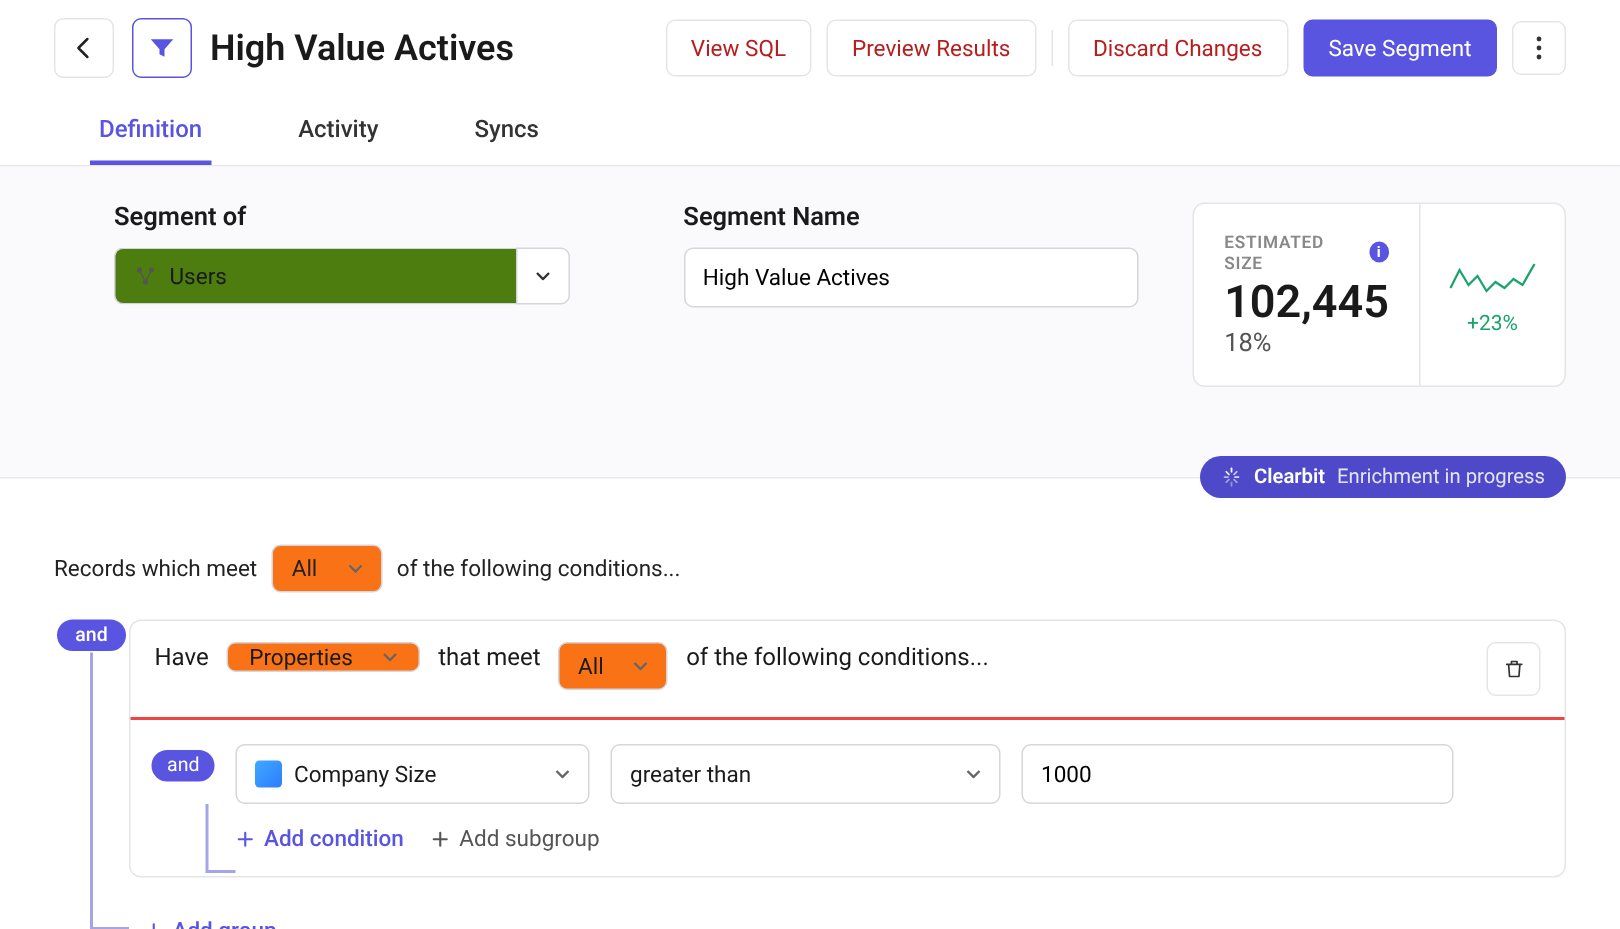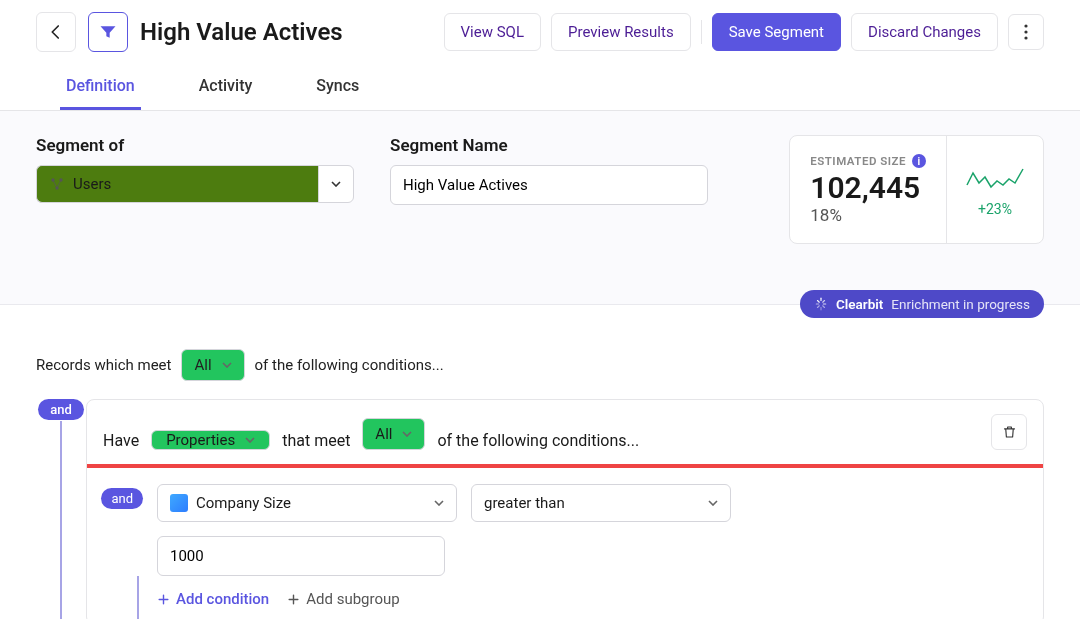--- a/index.html
+++ b/index.html
@@ -2,64 +2,64 @@
 <html><head>
 <meta charset="utf-8">
 <style>
   * { box-sizing: border-box; margin: 0; padding: 0; font-family: -apple-system, BlinkMacSystemFont, "Segoe UI", Roboto, sans-serif; }
   body { background: #fff; color: #1a1a1a; width: 1080px; }
   .header { display: flex; align-items: center; padding: 12px 36px; gap: 12px; }
   .back-btn { width: 40px; height: 40px; border: 1px solid #e5e5e8; border-radius: 6px; background: #fff; display: flex; align-items: center; justify-content: center; cursor: pointer; }
   .filter-icon-box { width: 40px; height: 40px; border: 1.5px solid #5a55e0; border-radius: 6px; background: #fff; display: flex; align-items: center; justify-content: center; }
   .page-title { font-size: 24px; font-weight: 600; flex: 1; }
   .header-actions { display: flex; gap: 10px; align-items: center; }
-  .btn { padding: 9px 16px; border: 1px solid #e5e5e8; border-radius: 6px; background: #fff; font-size: 15px; cursor: pointer; color: #4c1d95; }
+  .btn { padding: 9px 16px; border: 1px solid #e5e5e8; border-radius: 6px; background: #fff; font-size: 15px; cursor: pointer; color: #b91c1c; }
   .btn-primary { background: #5a55e0; border-color: #5a55e0; color: #fff; }
   .vdiv { width: 1px; height: 24px; background: #e5e5e8; }
   .more-btn { width: 36px; height: 36px; border: 1px solid #e5e5e8; border-radius: 6px; background: #fff; display: flex; align-items: center; justify-content: center; cursor: pointer; }
   .tabs { display: flex; gap: 28px; padding: 0 36px; border-bottom: 1px solid #e5e5e8; }
   .tab { padding: 12px 6px; font-size: 16px; font-weight: 500; color: #333; cursor: pointer; border-bottom: 3px solid transparent; margin-left: 24px; }
   .tab.active { color: #5a55e0; border-bottom-color: #5a55e0; }
   .form-section { padding: 24px 36px 60px; display: flex; gap: 36px; background:#fafafd; border-bottom:1px solid #e9e9ee; position:relative;}
-  .form-col { display: flex; flex-direction: column; gap: 10px; }
+  .form-col { display: flex; flex-direction: column; gap: 10px; margin-left: 40px; }
   .form-col.seg { width: 318px; }
   .form-col.name { width: 318px; }
   .form-col.est { margin-left:auto; }
   .lbl { font-size: 17px; font-weight: 600; }
   .select-wrap { display: flex; }
   .select-main { flex: 1; display: flex; align-items: center; gap: 8px; border: 1px solid #d5d5db; border-right: none; border-radius: 6px 0 0 6px; padding: 9px 12px; background: #4d7c0f; font-size: 15px; }
   .select-caret { width: 36px; border: 1px solid #d5d5db; border-radius: 0 6px 6px 0; background: #fff; display:flex; align-items:center; justify-content:center; cursor:pointer; }
   .text-input { border: 1px solid #d5d5db; border-radius: 6px; padding: 10px 12px; font-size: 15px; background: #fff; width:100%; }
   .est-card { display:flex; border:1px solid #e5e5e8; border-radius:8px; background:#fff; }
   .est-left { padding:18px 20px; }
   .est-label { font-size:11.5px; font-weight:600; letter-spacing:0.5px; color:#888; display:flex; align-items:center; gap:6px;}
   .est-val { font-size:30px; font-weight:600; margin-top:2px; }
   .est-pct { font-size:17px; color:#555; }
   .est-right { border-left:1px solid #e5e5e8; padding:14px 18px; display:flex; flex-direction:column; align-items:center; justify-content:center; gap:6px; }
   .est-delta { font-size:14px; color:#1aa36a; }
   .badge { position:absolute; right:36px; bottom:-14px; background:#4e49c8; color:#fff; border-radius:16px; padding:6px 14px; font-size:13.5px; display:flex; align-items:center; gap:8px;}
   .badge .b1 { font-weight:600; }
   .badge .b2 { opacity:0.85; }
   .conditions { padding: 44px 36px 36px; }
   .cond-intro { display:flex; align-items:center; gap:10px; font-size:15px; color:#222; margin-bottom:18px;}
-  .mini-select { display:flex; align-items:center; gap:10px; border:1px solid #d5d5db; border-radius:6px; padding:6px 12px; background:#22c55e; font-size:15px; cursor:pointer; }
+  .mini-select { display:flex; align-items:center; gap:20px; border:1px solid #d5d5db; border-radius:6px; padding:6px 12px; background:#f97316; font-size:15px; cursor:pointer; }
   .group-row { display:flex; align-items:flex-start; }
   .and-badge { background:#5a55e0; color:#fff; font-size:13px; border-radius:14px; padding:3px 12px; font-weight:500; position:relative; z-index:2;}
   .and-col { width:50px; flex-shrink:0; display:flex; justify-content:center; }
   .group-card { flex:1; border:1px solid #e5e5e8; border-radius:8px; background:#fff; }
-  .gc-header { display:flex; align-items:flex-end; gap:12px; padding:14px 16px; border-bottom:4px solid #ef4444; }
+  .gc-header { display:flex; align-items:flex-start; gap:12px; padding:14px 16px; border-bottom:2px solid #ef4444; }
   .gc-header .spacer { flex:1; }
   .trash-btn { width:36px; height:36px; border:1px solid #e5e5e8; border-radius:6px; background:#fff; display:flex; align-items:center; justify-content:center; cursor:pointer;}
   .gc-body { padding:16px; }
   .cond-row { display:flex; align-items:flex-start; gap:14px;}
   .cond-and-col { width:40px; flex-shrink:0; display:flex; justify-content:flex-end; padding-top:4px;}
   .cond-and { background:#5a55e0; color:#fff; font-size:13px; border-radius:14px; padding:3px 10px; position:relative; z-index:2;}
   .cond-fields { flex:1; display:flex; gap:14px; flex-wrap:wrap;}
   .field-select { display:flex; align-items:center; gap:10px; border:1px solid #d5d5db; border-radius:6px; padding:9px 12px; background:#fff; font-size:15px; cursor:pointer;}
-  .w-property { width:300px; justify-content:space-between;}
+  .w-property { width:236px; justify-content:space-between;}
   .w-op { width:260px; justify-content:space-between;}
   .w-val { width:288px;}
   .company-ic{ width:18px; height:18px; background:linear-gradient(135deg,#3fa9ff,#2d7dff); border-radius:3px; display:inline-block;}
   .tree-gc { position:relative; }
   .tree-gc::before { content:""; position:absolute; left:24px; top:22px; bottom:-44px; width:1.5px; background:#a7a4e6; }
   .subtree { position:relative; margin-top:14px;}
   .subtree::before { content:""; position:absolute; left:34px; top:-14px; height:44px; width:1.5px; background:#a7a4e6;}
   .subtree::after { content:""; position:absolute; left:34px; top:30px; width:20px; height:1.5px; background:#a7a4e6;}
   .add-actions { display:flex; gap:18px; margin-left:54px; }
   .link-btn { display:flex; align-items:center; gap:6px; font-size:15px; background:none; border:none; cursor:pointer; }
@@ -83,22 +83,22 @@
   <div class="filter-icon-box">
     <svg width="20" height="20" viewBox="0 0 24 24">
         <path d="M3 5h18l-7 8v6l-4-2v-4L3 5z" fill="#5a55e0"></path>
       </svg>
   </div>
   <h1 class="page-title">High Value Actives</h1>
   <div class="header-actions">
     <button class="btn">View SQL</button>
     <button class="btn">Preview Results</button>
     <div class="vdiv"></div>
+    <button class="btn">Discard Changes</button>
     <button class="btn btn-primary">Save Segment</button>
-    <button class="btn">Discard Changes</button>
     <button class="more-btn">
       <svg width="4" height="16" viewBox="0 0 4 16">
           <circle cx="2" cy="2" r="1.6" fill="#333"></circle>
           <circle cx="2" cy="8" r="1.6" fill="#333"></circle>
           <circle cx="2" cy="14" r="1.6" fill="#333"></circle>
         </svg>
     </button>
   </div>
 </div>
 

